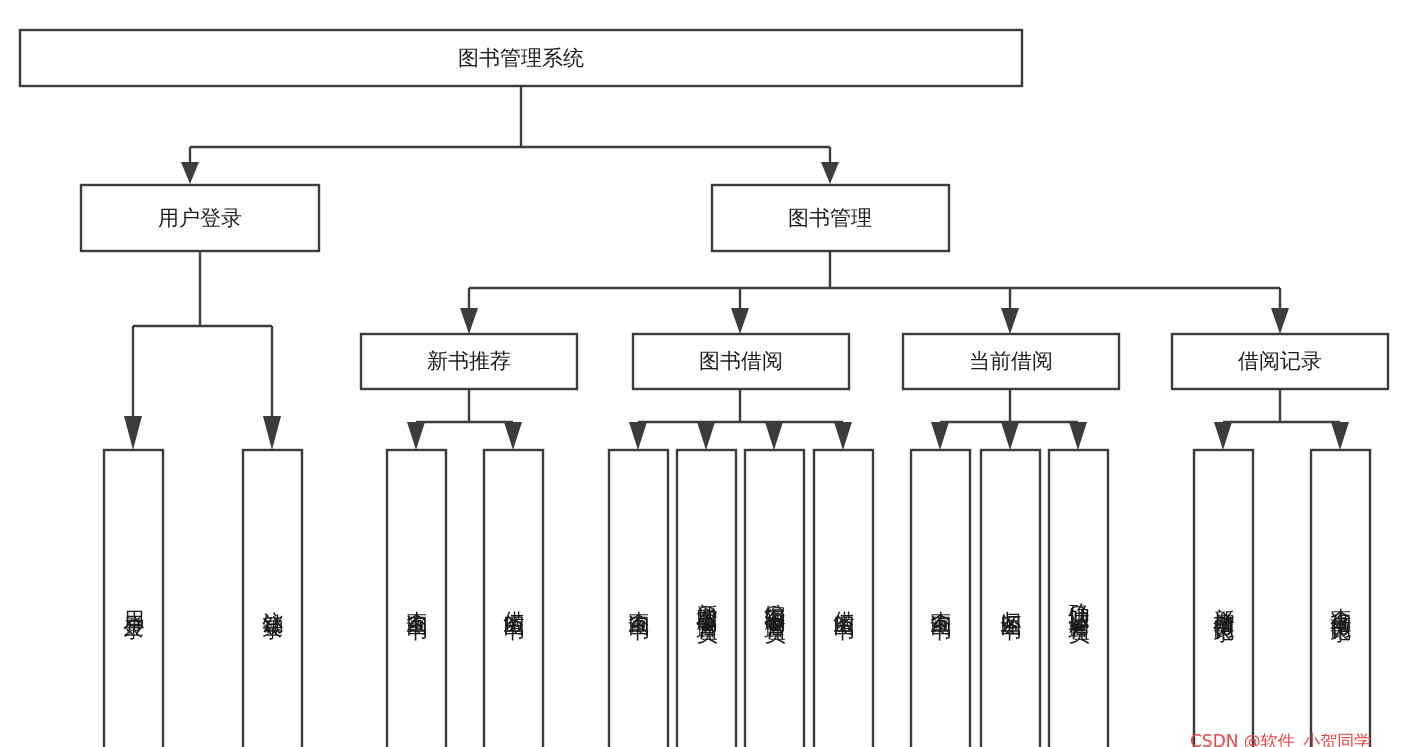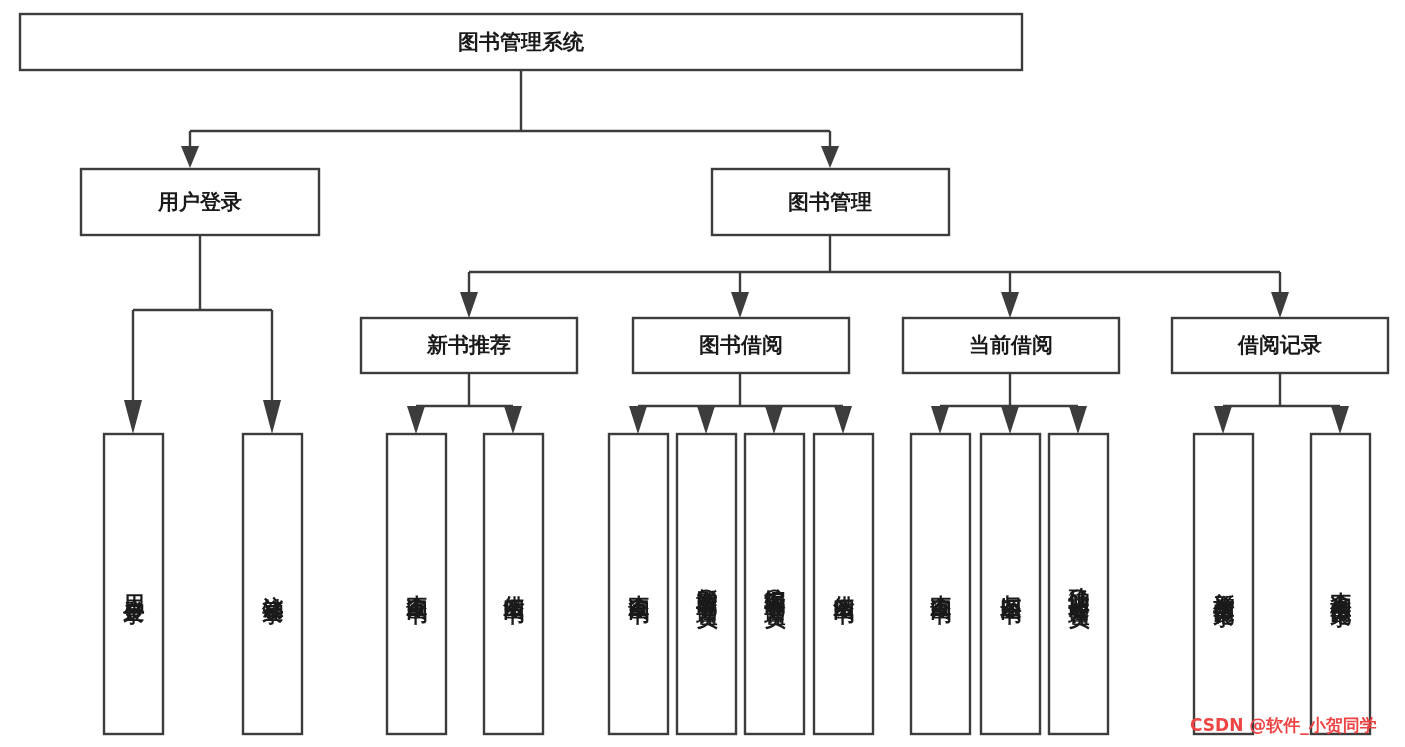--- a/index.html
+++ b/index.html
@@ -11,24 +11,23 @@
   body {
     width: 1405px;
     height: 747px;
     position: relative;
     font-family: "DejaVu Sans", "Liberation Sans", sans-serif;
     overflow: hidden;
   }
   #diagram-root {
     position: absolute;
     left: 0;
-    top: 0;
+    top: 16px;
     width: 1405px;
     height: 567px;
-    font-weight: bold;
   }
   svg#tree-svg {
     position: absolute;
     left: 0;
     top: 0;
     width: 1405px;
     height: 747px;
     display: block;
   }
   .node-box {

